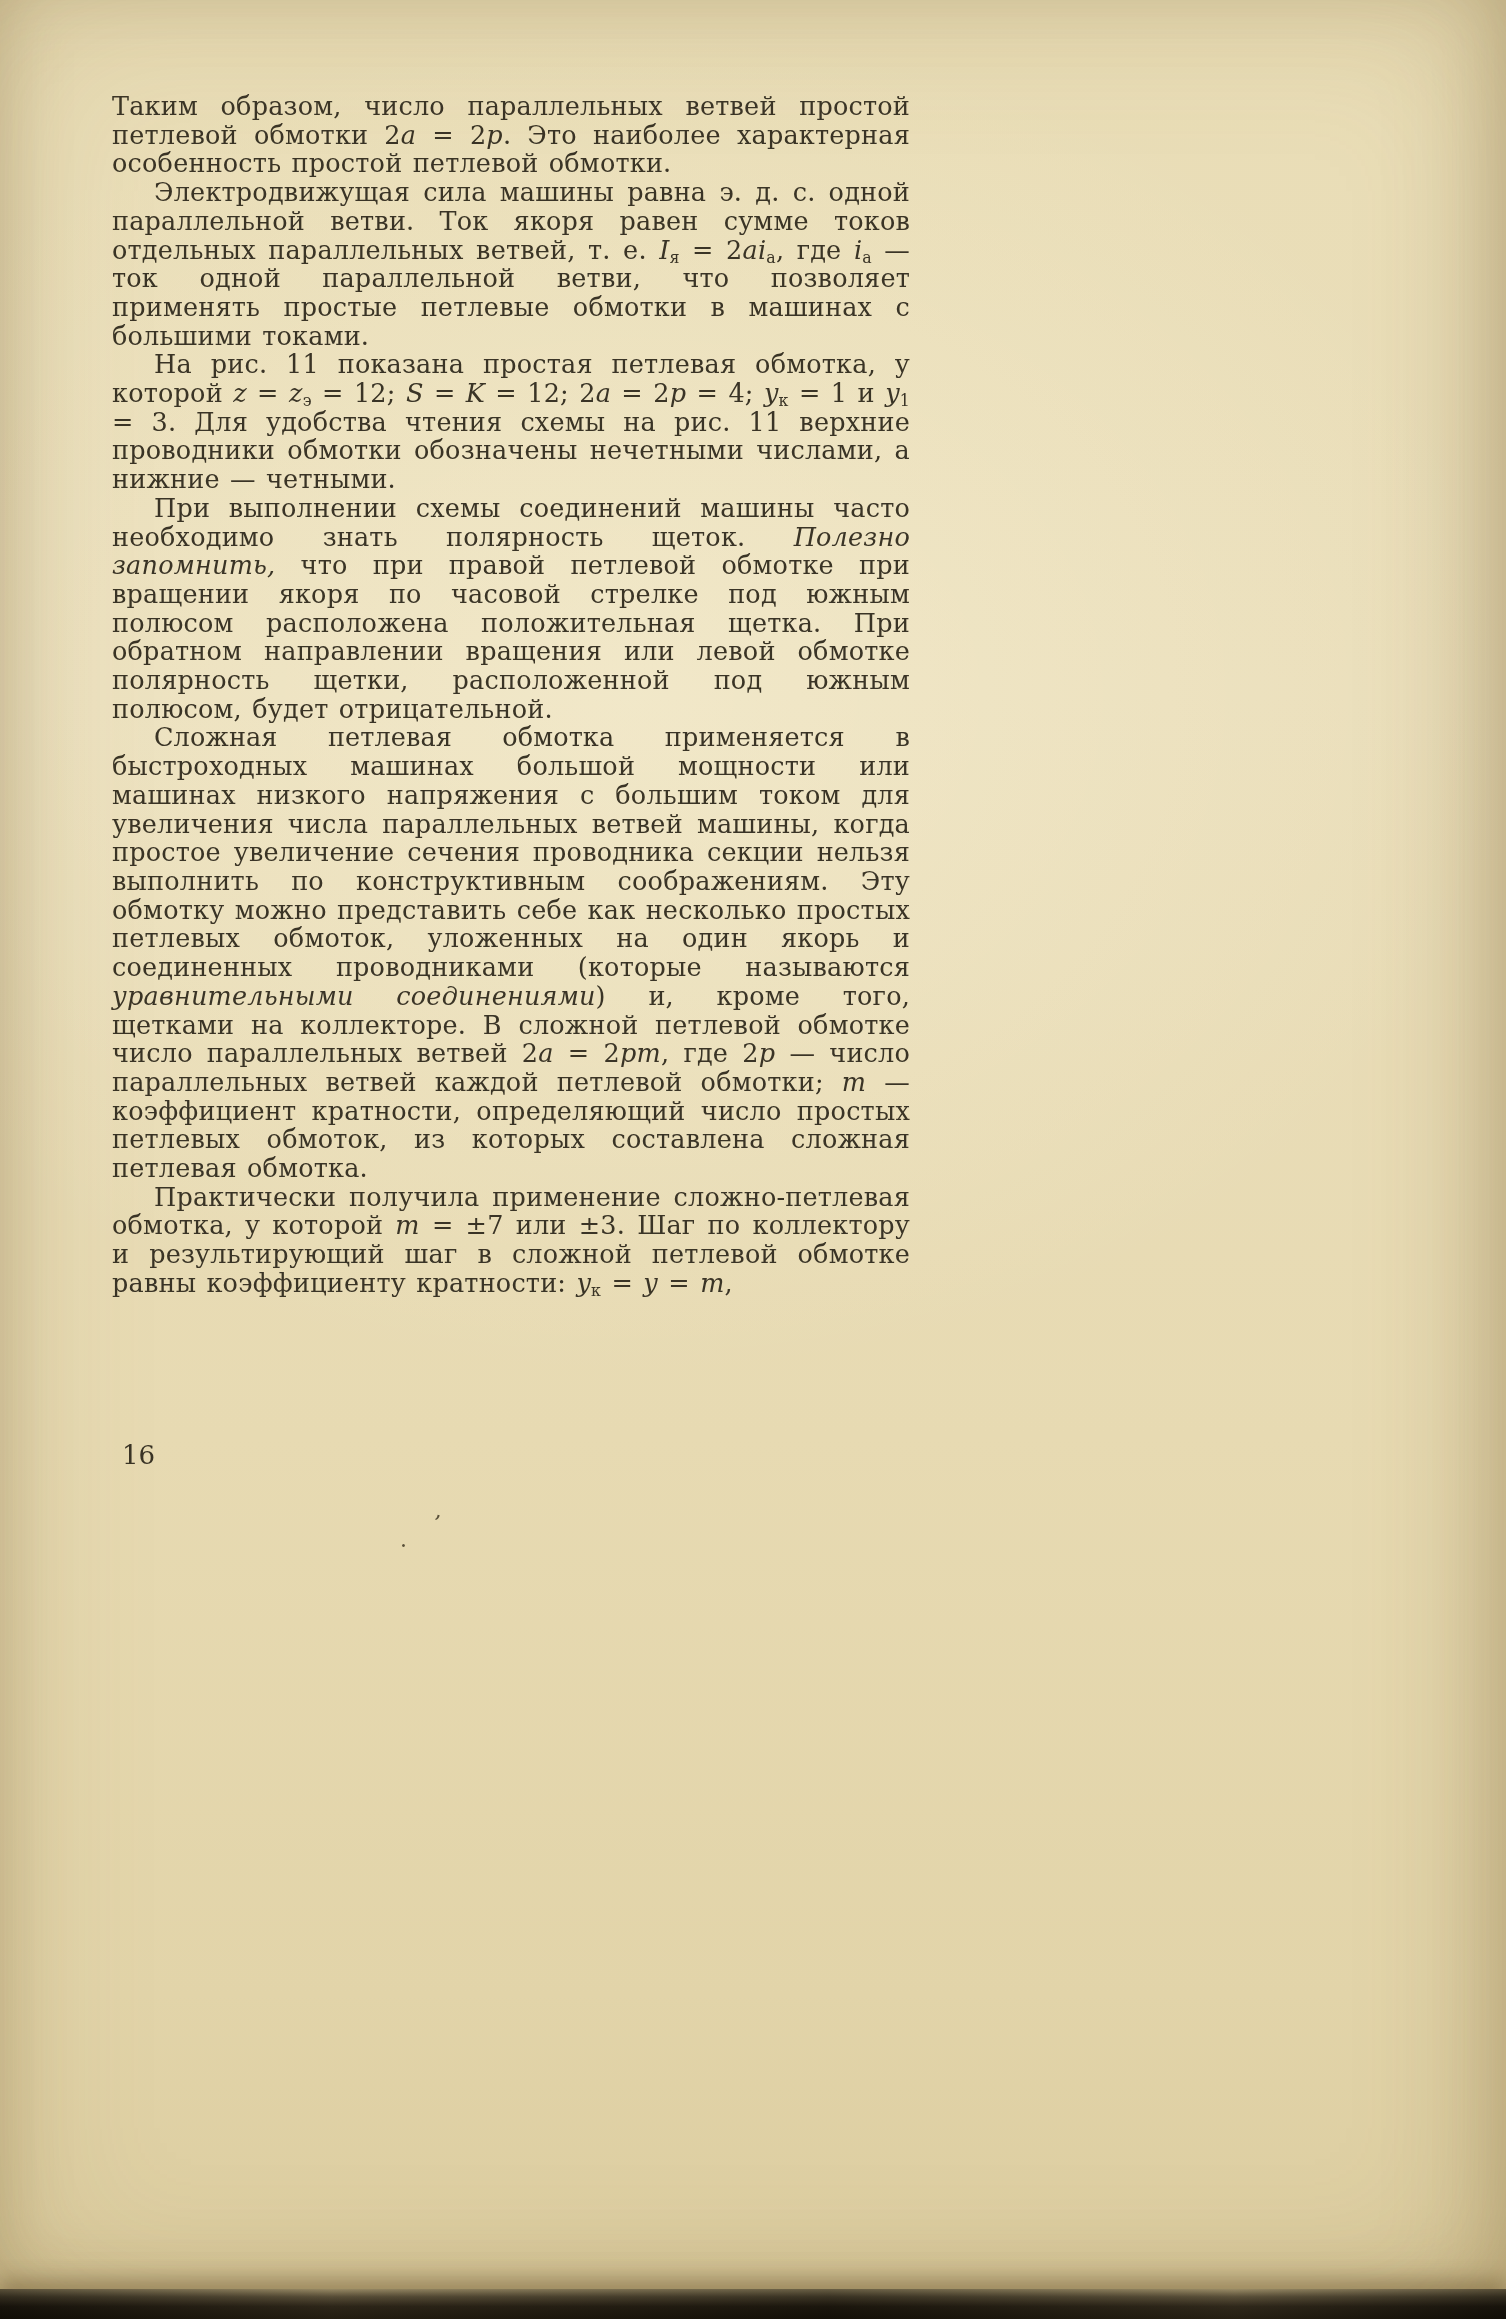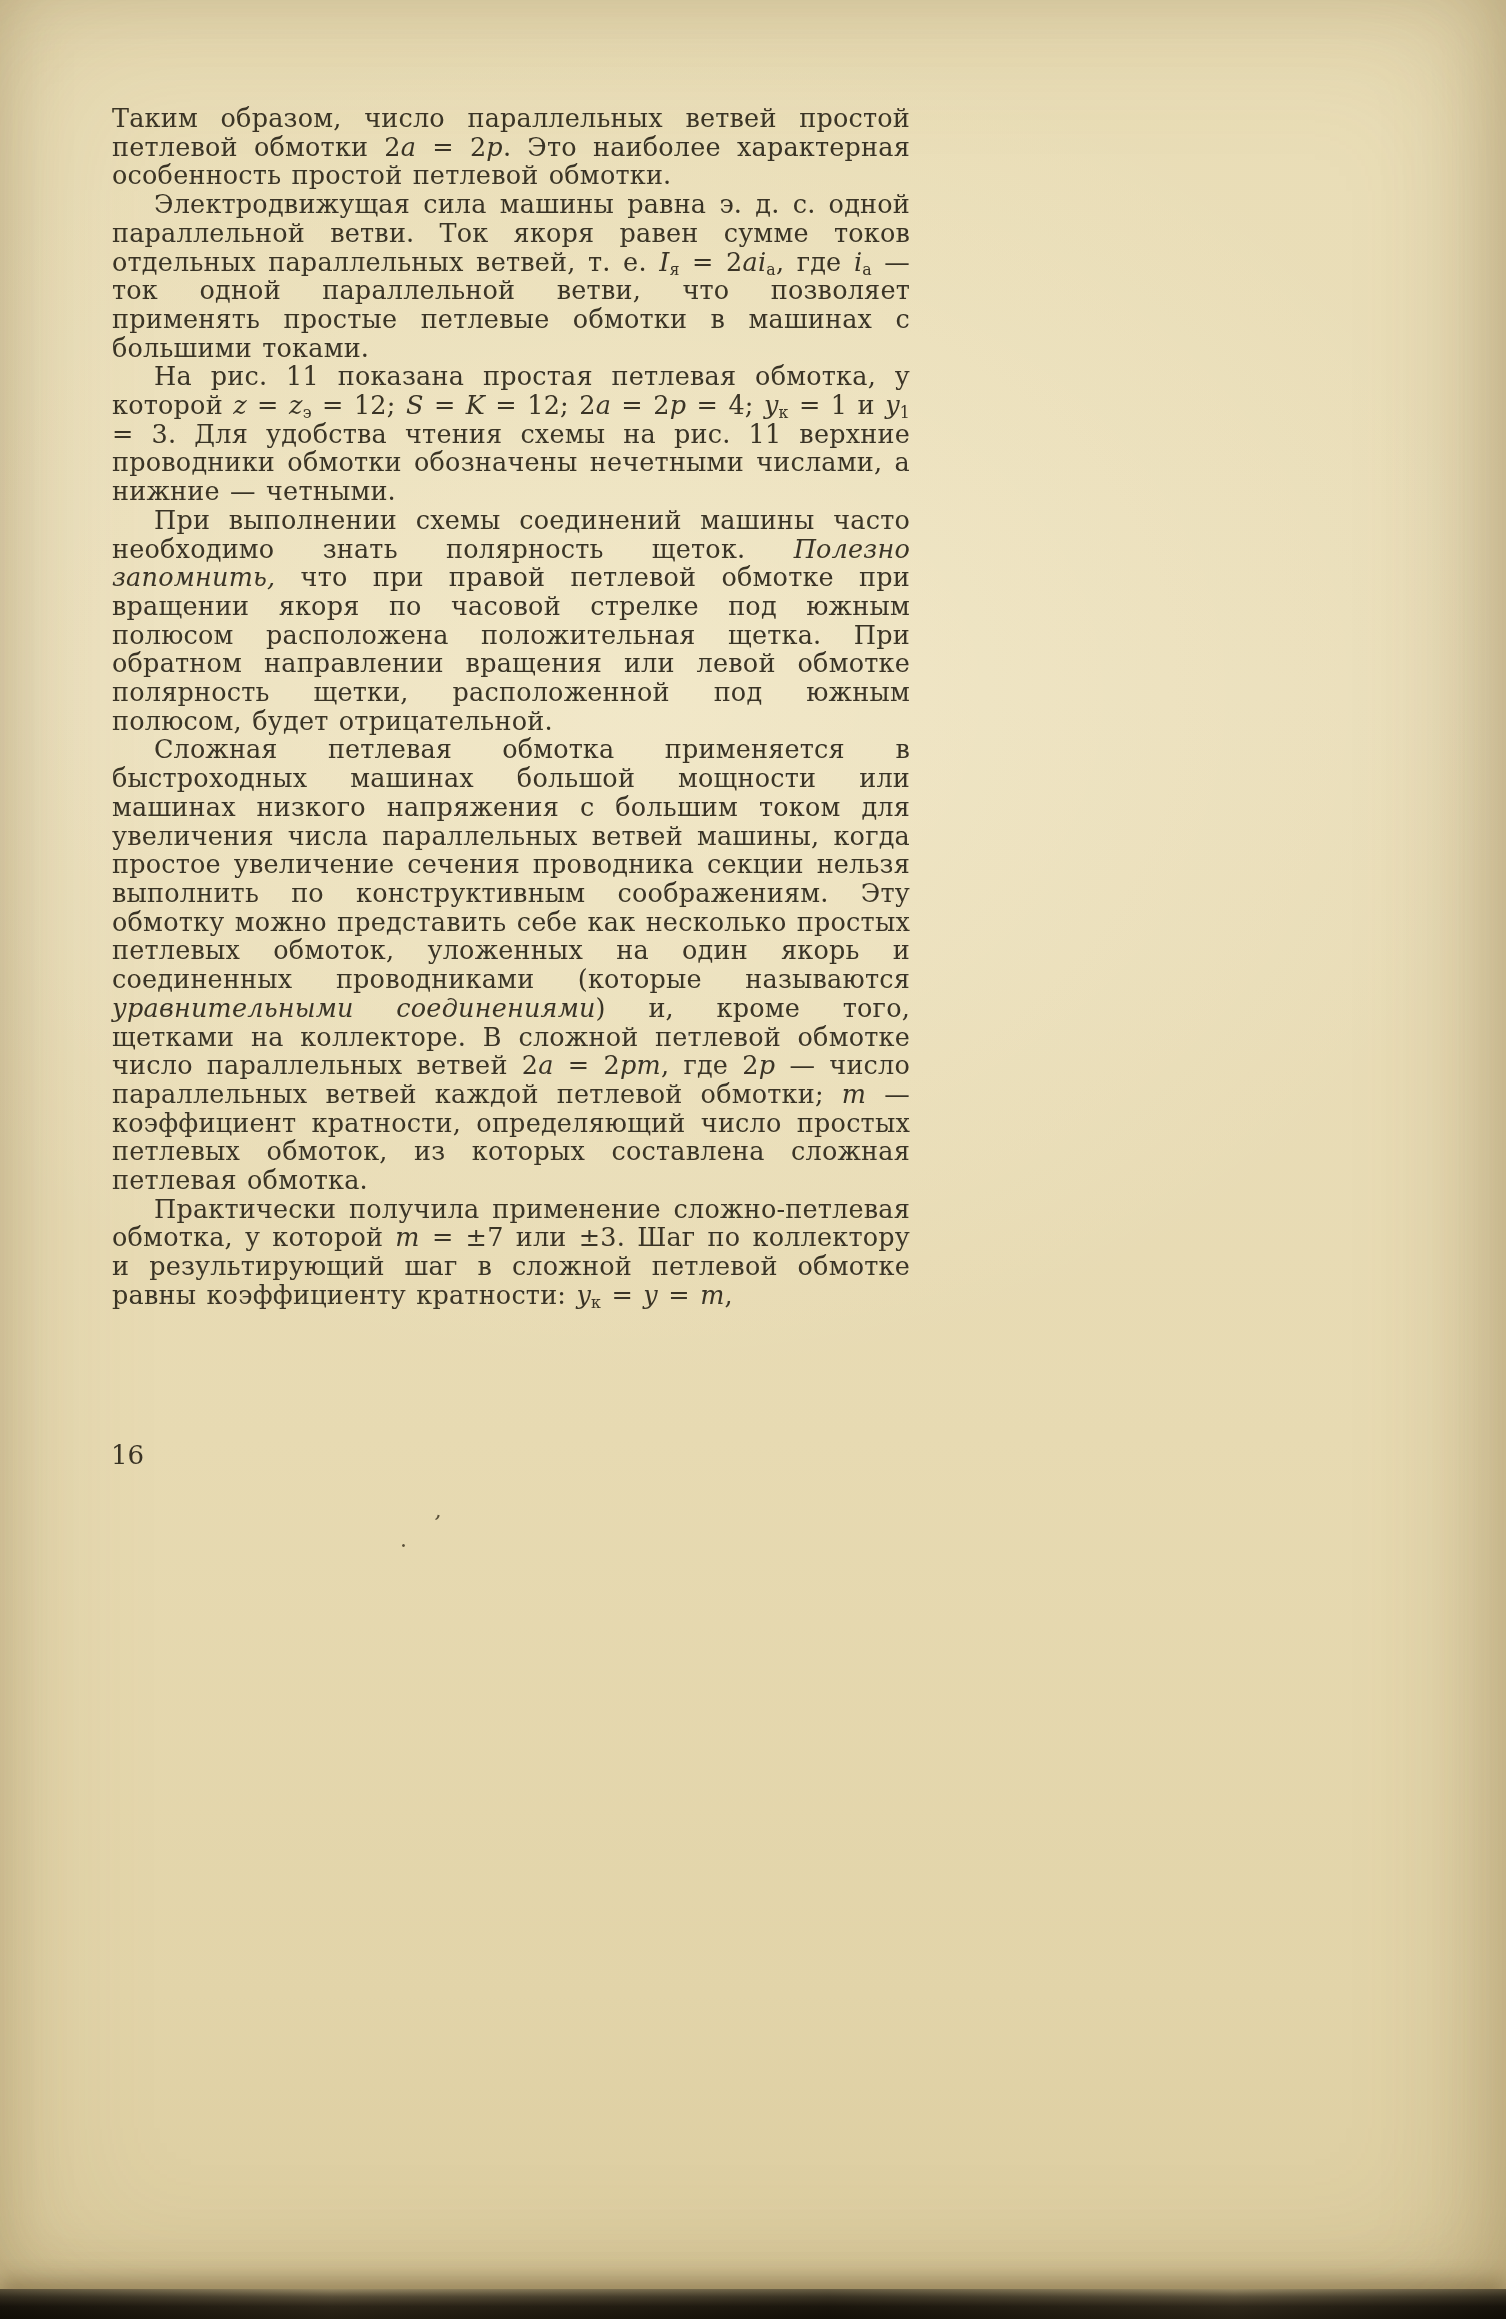--- a/index.html
+++ b/index.html
@@ -20,21 +20,21 @@
     inset: 0;
     pointer-events: none;
     box-shadow:
       inset 0 0 160px rgba(140,115,65,0.20),
       inset -45px 0 90px rgba(130,105,60,0.12),
       inset 0 -35px 70px rgba(115,92,50,0.28);
   }
   .text-block {
     position: absolute;
     left: 112px;
-    top: 104px;
+    top: 92px;
     width: 798px;
     color: #3a3426;
     font-size: 25.5px;
     line-height: 28.7px;
     letter-spacing: 0.2px;
     word-spacing: 2px;
     text-align: justify;
     hyphens: none;
   }
   .text-block p { margin: 0; padding: 0; }
@@ -43,21 +43,21 @@
   .b { font-weight: normal; letter-spacing: 0.1px; }
   .text-block sub {
     font-size: 0.62em;
     line-height: 0;
     vertical-align: baseline;
     position: relative;
     top: 0.28em;
   }
   .page-number {
     position: absolute;
-    left: 111px;
+    left: 122px;
     top: 1440px;
     color: #3a3426;
     font-size: 26px;
   }
   .mark {
     position: absolute;
     color: rgba(64,55,36,0.85);
     font-size: 22px;
     line-height: 1;
   }

